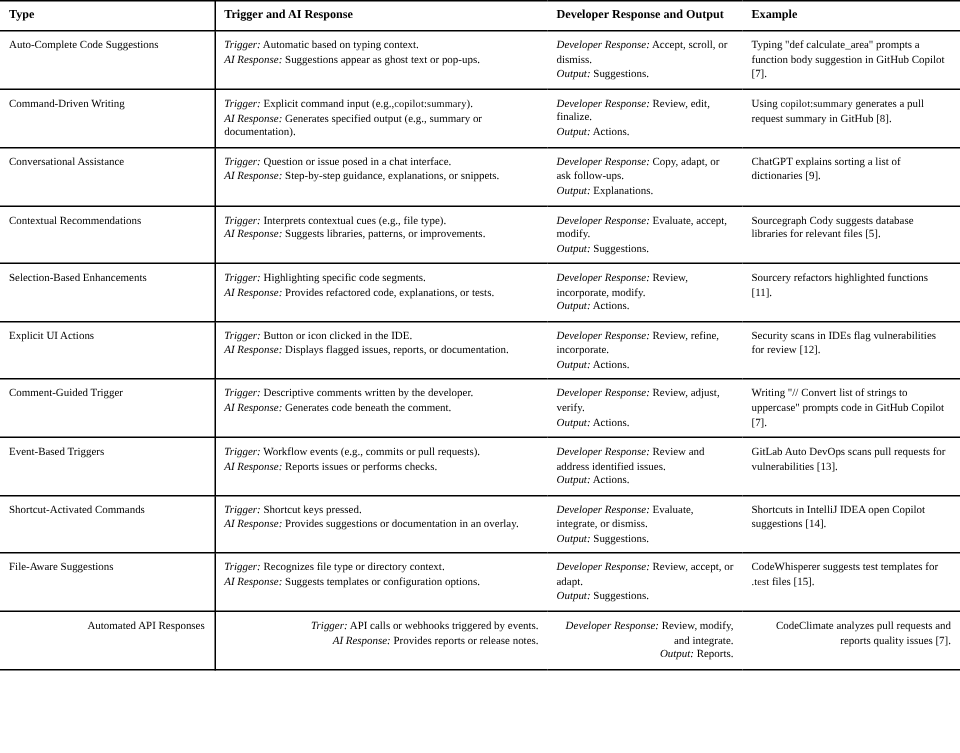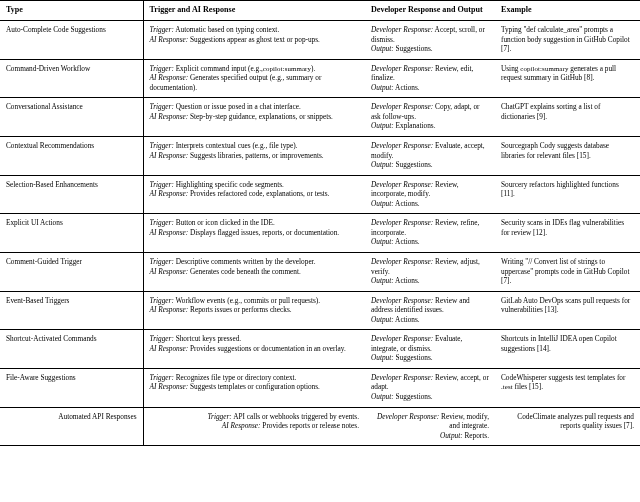--- a/index.html
+++ b/index.html
@@ -88,21 +88,21 @@
             <span class="line"><span class="lbl">Trigger:</span> Automatic based on typing context.</span>
             <span class="line"><span class="lbl">AI Response:</span> Suggestions appear as ghost text or pop-ups.</span>
           </td>
           <td>
             <span class="cellblock"><span class="lbl">Developer Response:</span> Accept, scroll, or dismiss.</span>
             <span class="cellblock"><span class="lbl">Output:</span> Suggestions.</span>
           </td>
           <td>Typing "def calculate_area" prompts a function body suggestion in GitHub Copilot [7].</td>
         </tr>
         <tr>
-          <td class="vline">Command-Driven Workflow</td>
+          <td class="vline">Command-Driven Writing</td>
           <td>
             <span class="line"><span class="lbl">Trigger:</span> Explicit command input (e.g.,<span class="mono">copilot:summary</span>).</span>
             <span class="line"><span class="lbl">AI Response:</span> Generates specified output (e.g., summary or documentation).</span>
           </td>
           <td>
             <span class="cellblock"><span class="lbl">Developer Response:</span> Review, edit, finalize.</span>
             <span class="cellblock"><span class="lbl">Output:</span> Actions.</span>
           </td>
           <td>Using <span class="mono">copilot:summary</span> generates a pull request summary in GitHub [8].</td>
         </tr>
@@ -121,21 +121,21 @@
         <tr>
           <td class="vline">Contextual Recommendations</td>
           <td>
             <span class="line"><span class="lbl">Trigger:</span> Interprets contextual cues (e.g., file type).</span>
             <span class="line"><span class="lbl">AI Response:</span> Suggests libraries, patterns, or improvements.</span>
           </td>
           <td>
             <span class="cellblock"><span class="lbl">Developer Response:</span> Evaluate, accept, modify.</span>
             <span class="cellblock"><span class="lbl">Output:</span> Suggestions.</span>
           </td>
-          <td>Sourcegraph Cody suggests database libraries for relevant files [15].</td>
+          <td>Sourcegraph Cody suggests database libraries for relevant files [5].</td>
         </tr>
         <tr>
           <td class="vline">Selection-Based Enhancements</td>
           <td>
             <span class="line"><span class="lbl">Trigger:</span> Highlighting specific code segments.</span>
             <span class="line"><span class="lbl">AI Response:</span> Provides refactored code, explanations, or tests.</span>
           </td>
           <td>
             <span class="cellblock"><span class="lbl">Developer Response:</span> Review, incorporate, modify.</span>
             <span class="cellblock"><span class="lbl">Output:</span> Actions.</span>

